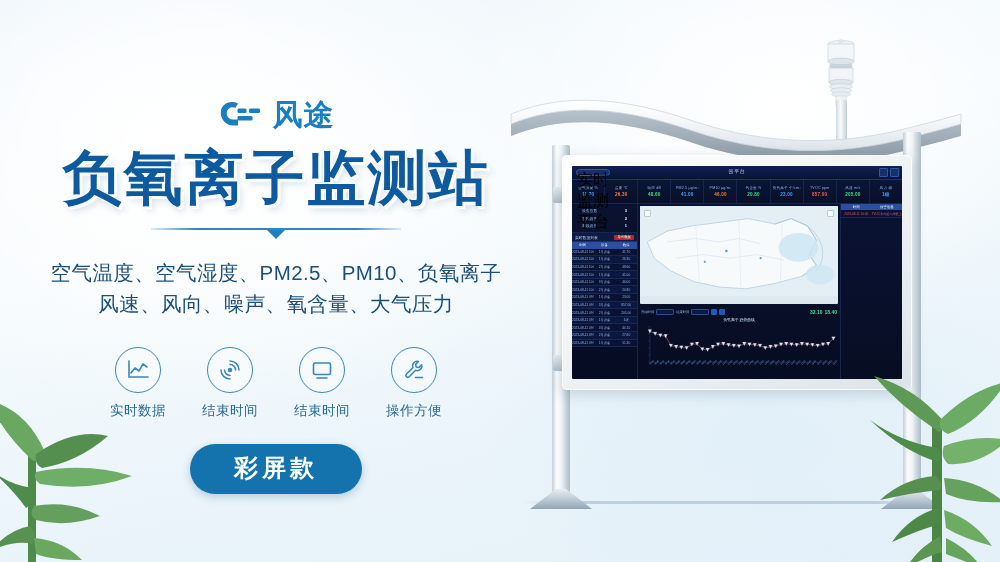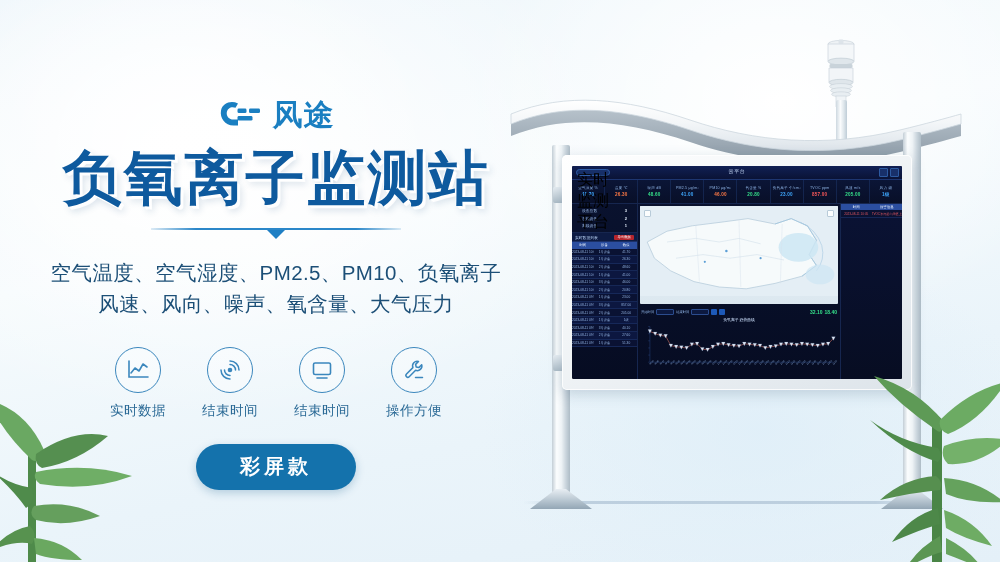--- a/index.html
+++ b/index.html
@@ -100,21 +100,21 @@
   .feature-label {
     margin-top:9px; font-size:13.5px; color:#2b6a96; letter-spacing:.5px;
     white-space:nowrap;
   }
 
   
   .cta {
     margin-top:24px;
     background:#1472ac;
     color:#ffffff;
-    font-size:20px; font-weight:700; letter-spacing:4px;
+    font-size:24px; font-weight:700; letter-spacing:4px;
     padding:11px 44px 13px;
     border-radius:30px;
     border:none; cursor:pointer;
     box-shadow:0 3px 8px rgba(20,90,140,.25);
     line-height:1.1;
   }
 
   
   .kiosk { position:absolute; left:505px; top:37px; width:470px; height:480px; }
 

